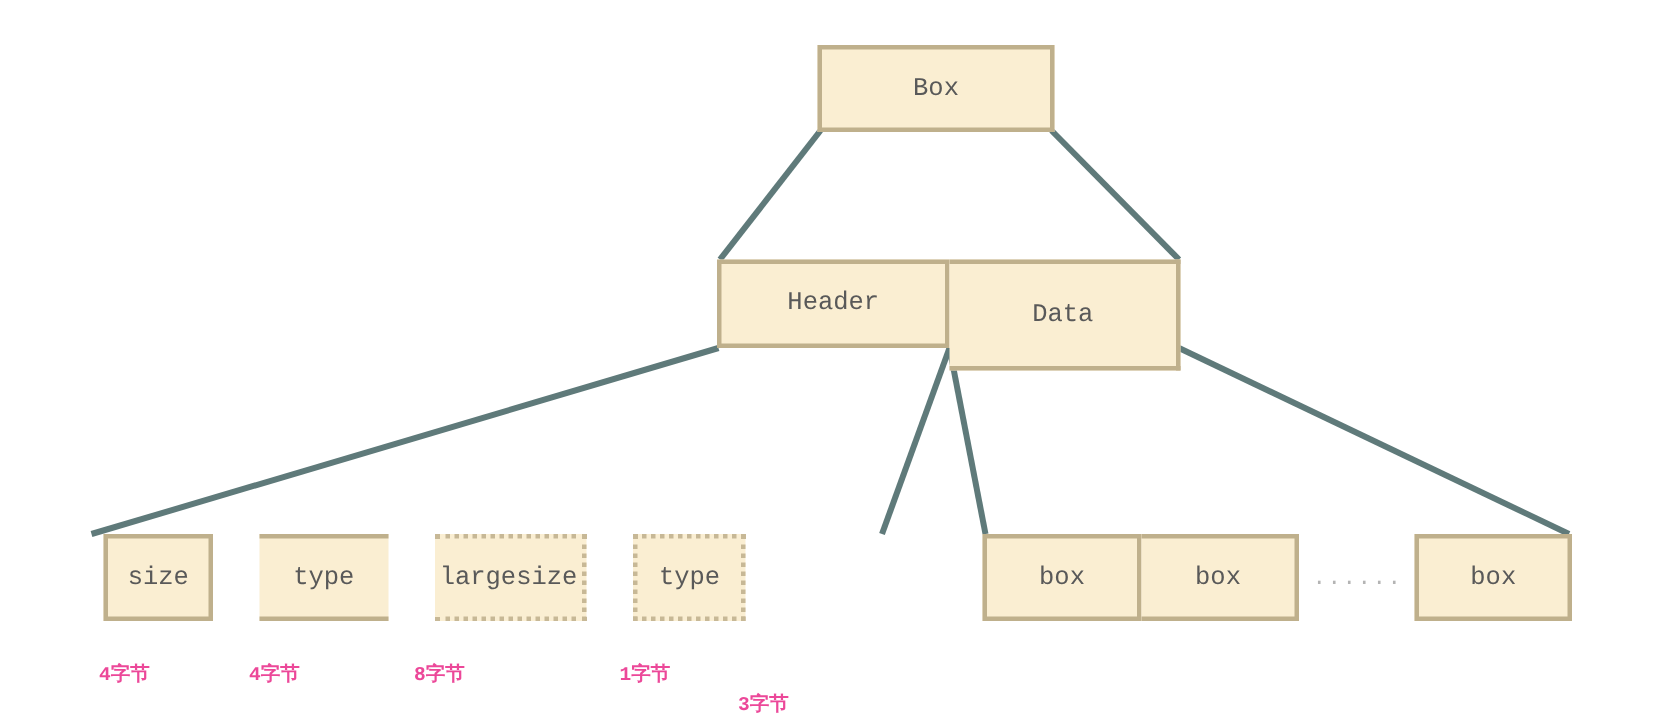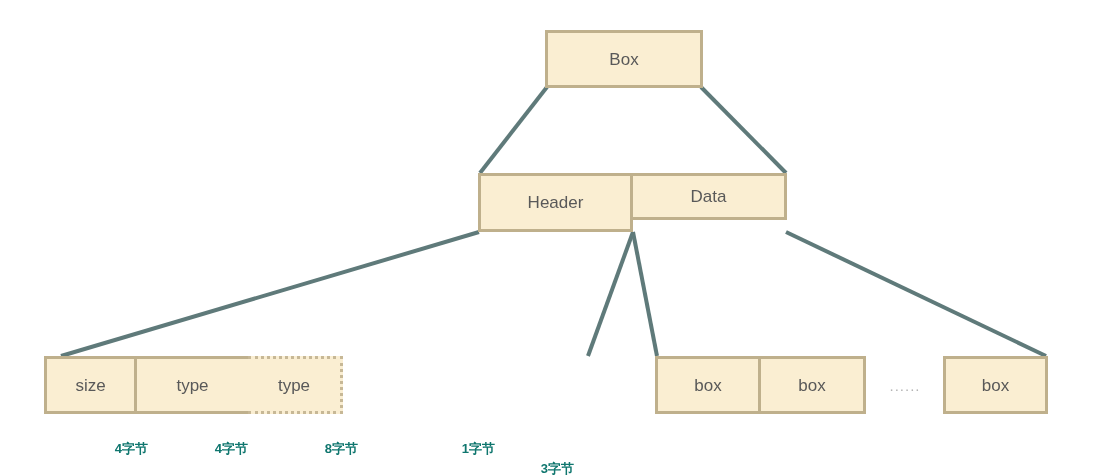--- a/index.html
+++ b/index.html
@@ -9,20 +9,21 @@
   }
   body {
     font-family: "Liberation Sans", "DejaVu Sans", sans-serif;
   }
   #canvas {
     position: relative;
     width: 1102px;
     height: 476px;
     background: #ffffff;
     overflow: hidden;
+    font-family: Liberation Mono, monospace;
   }
   #connectors {
     position: absolute;
     left: 0;
     top: 0;
     width: 1102px;
     height: 476px;
     pointer-events: none;
   }
   .node {
@@ -73,24 +74,24 @@
     color: #b4b4b4;
     font-size: 15px;
     letter-spacing: 1px;
     z-index: 2;
     display: flex;
     align-items: center;
     justify-content: center;
   }
   .byte-label {
     position: absolute;
-    color: #0f766e;
+    color: #ec4899;
     font-size: 13px;
     font-weight: bold;
-    text-align: right;
+    text-align: left;
     z-index: 2;
     white-space: nowrap;
   }
 </style>
 </head>
 <body>
 
 <div id="canvas">
 
   <svg id="connectors" viewBox="0 0 1102 476" xmlns="http://www.w3.org/2000/svg">
@@ -105,31 +106,34 @@
   </svg>
 
   <div class="node" style="left:545px; top:30px; width:158px; height:58px;">
     <span>Box</span>
   </div>
 
   <div class="row-group" style="left:478px; top:173px; width:309px; height:59px;">
     <div class="cell" style="width:155px; height:59px;">
       <span>Header</span>
     </div>
-    <div class="cell" style="width:154px; height:47px;">
+    <div class="cell" style="width:154px; height:74px;">
       <span>Data</span>
     </div>
   </div>
 
-  <div class="row-group" style="left:44px; top:356px; width:428px; height:58px;">
+  <div class="row-group" style="left:69px; top:356px; width:428px; height:58px;gap:31px;">
     <div class="cell" style="width:93px; height:58px;">
       <span>size</span>
     </div>
     <div class="cell solid-left-edge" style="width:111px; height:58px;">
       <span>type</span>
+    </div>
+    <div class="cell dotted" style="width:131px; height:58px;">
+      <span>largesize</span>
     </div>
     <div class="cell dotted" style="width:95px; height:58px;">
       <span>type</span>
     </div>
   </div>
 
   <div class="byte-label" style="left:66px; top:440px; width:82px;">
     <span>4字节</span>
   </div>
   <div class="byte-label" style="left:166px; top:440px; width:82px;">

